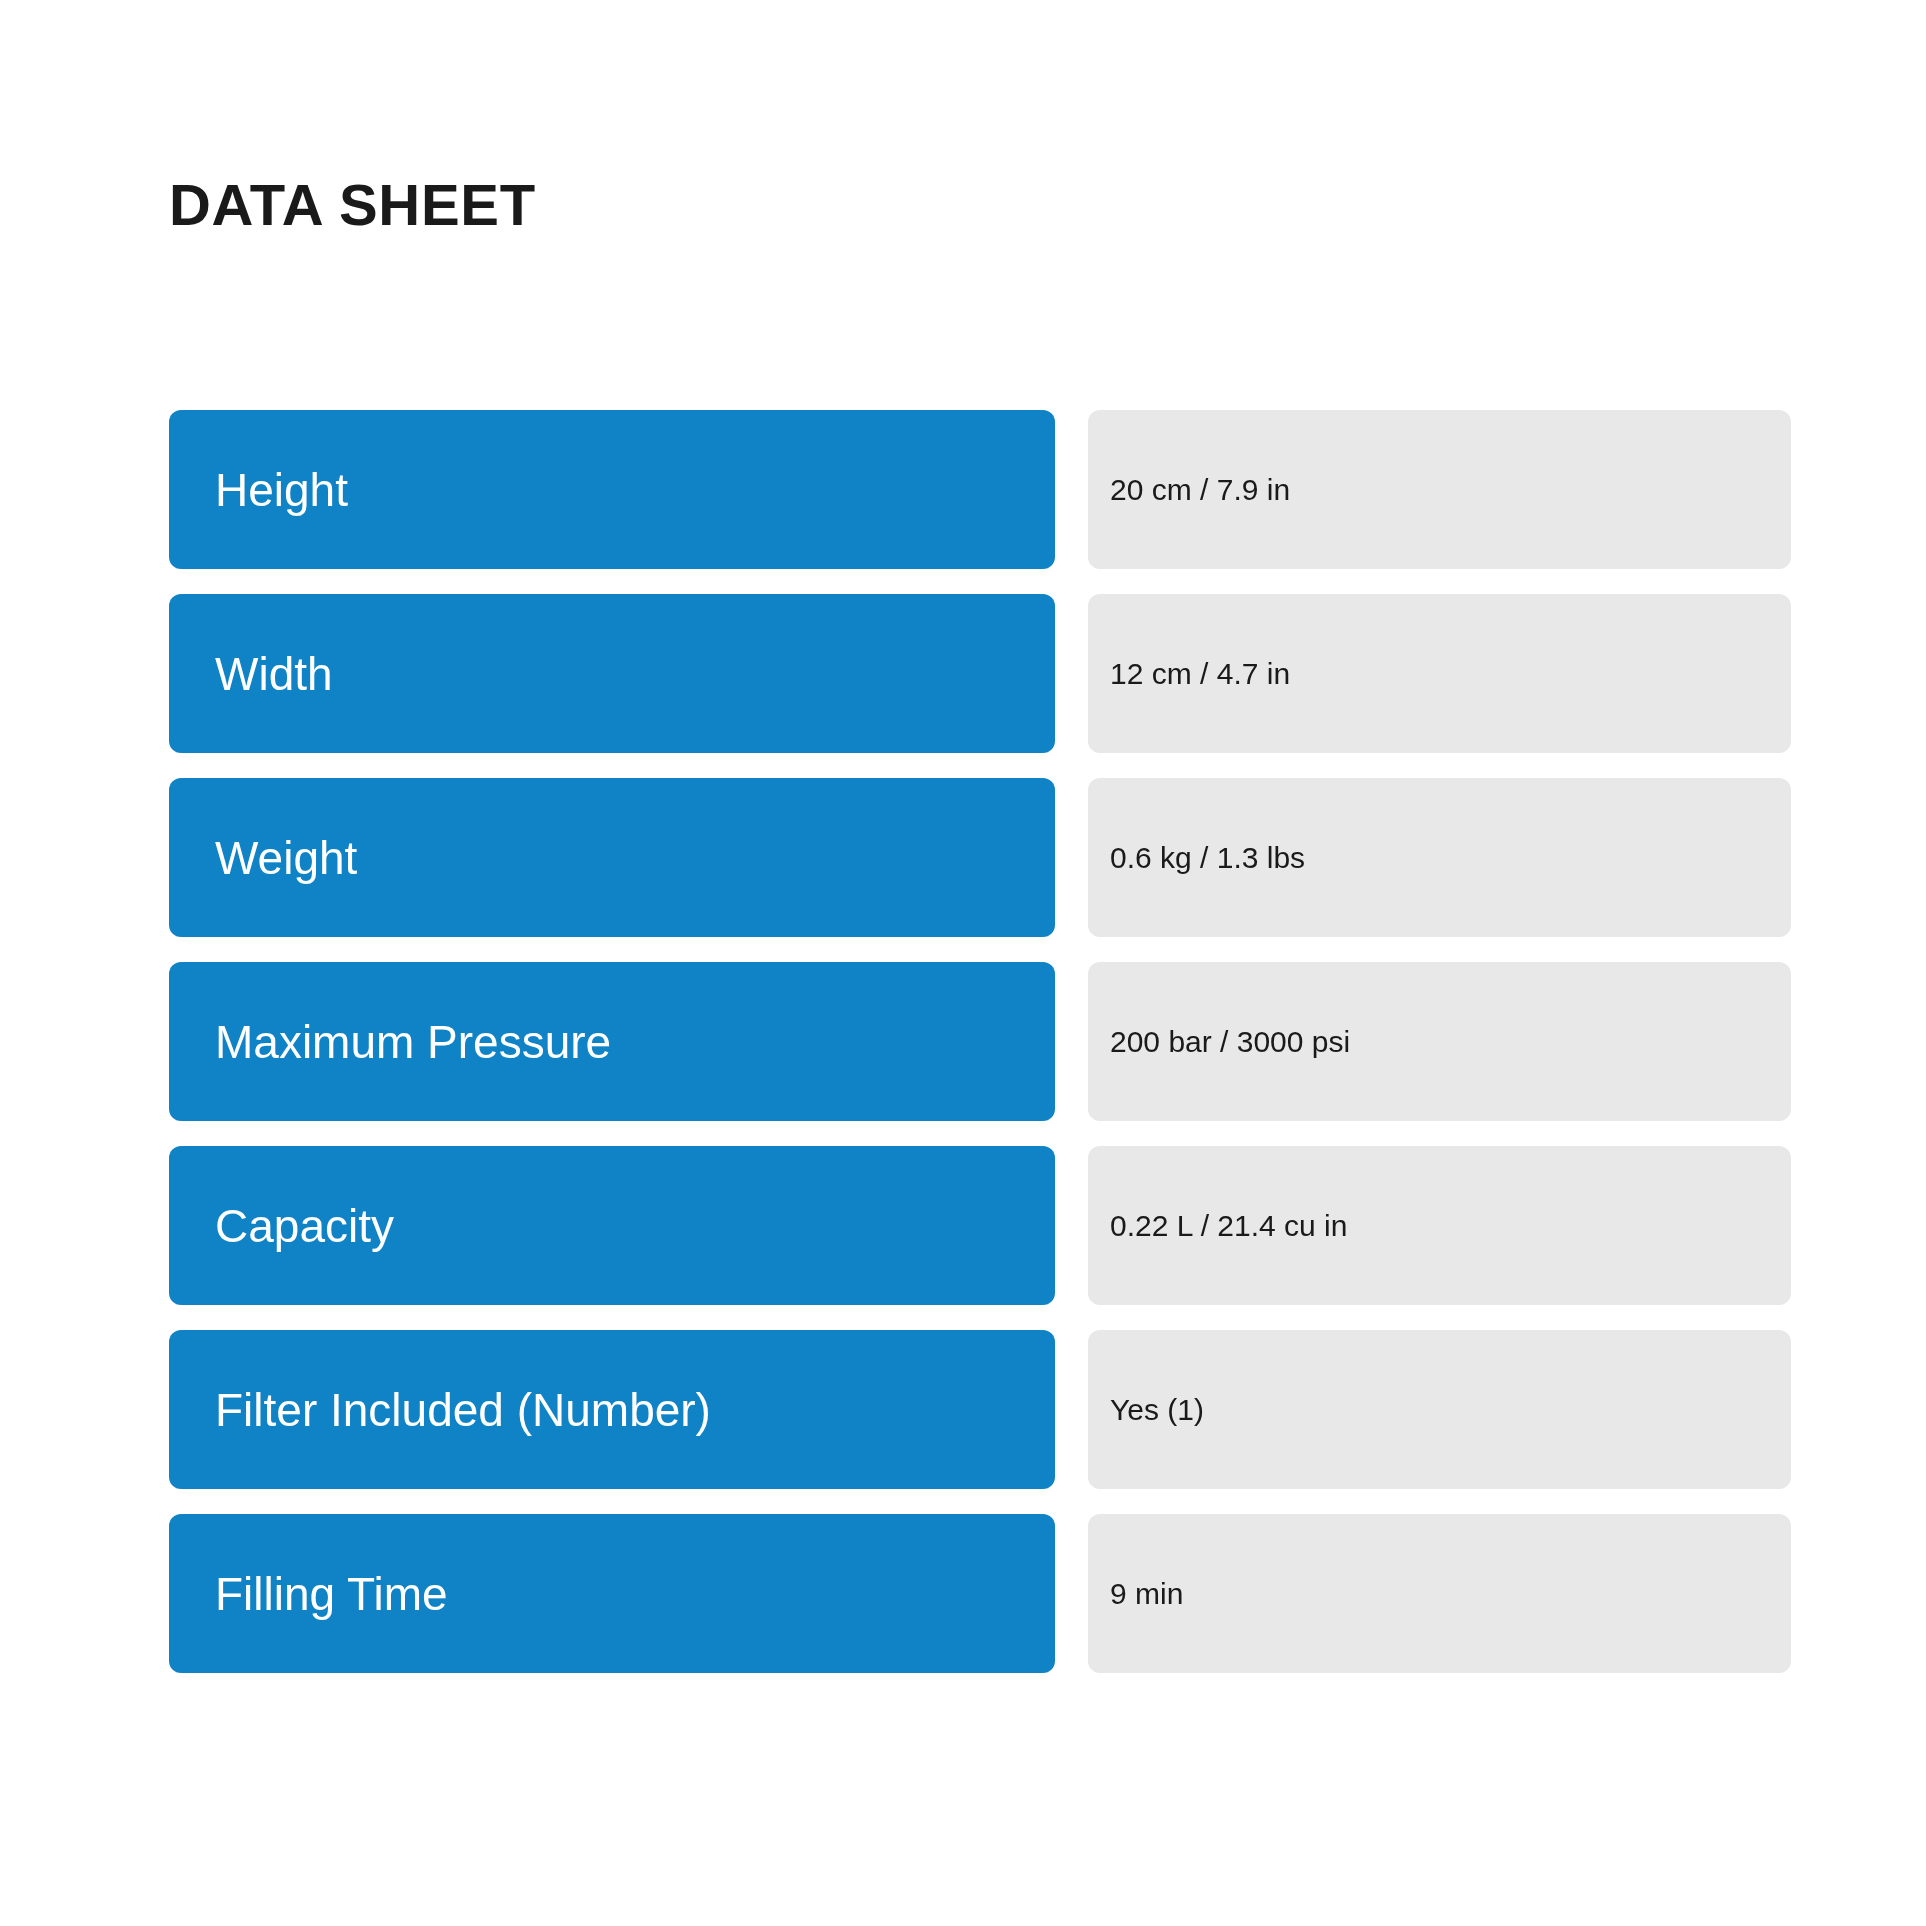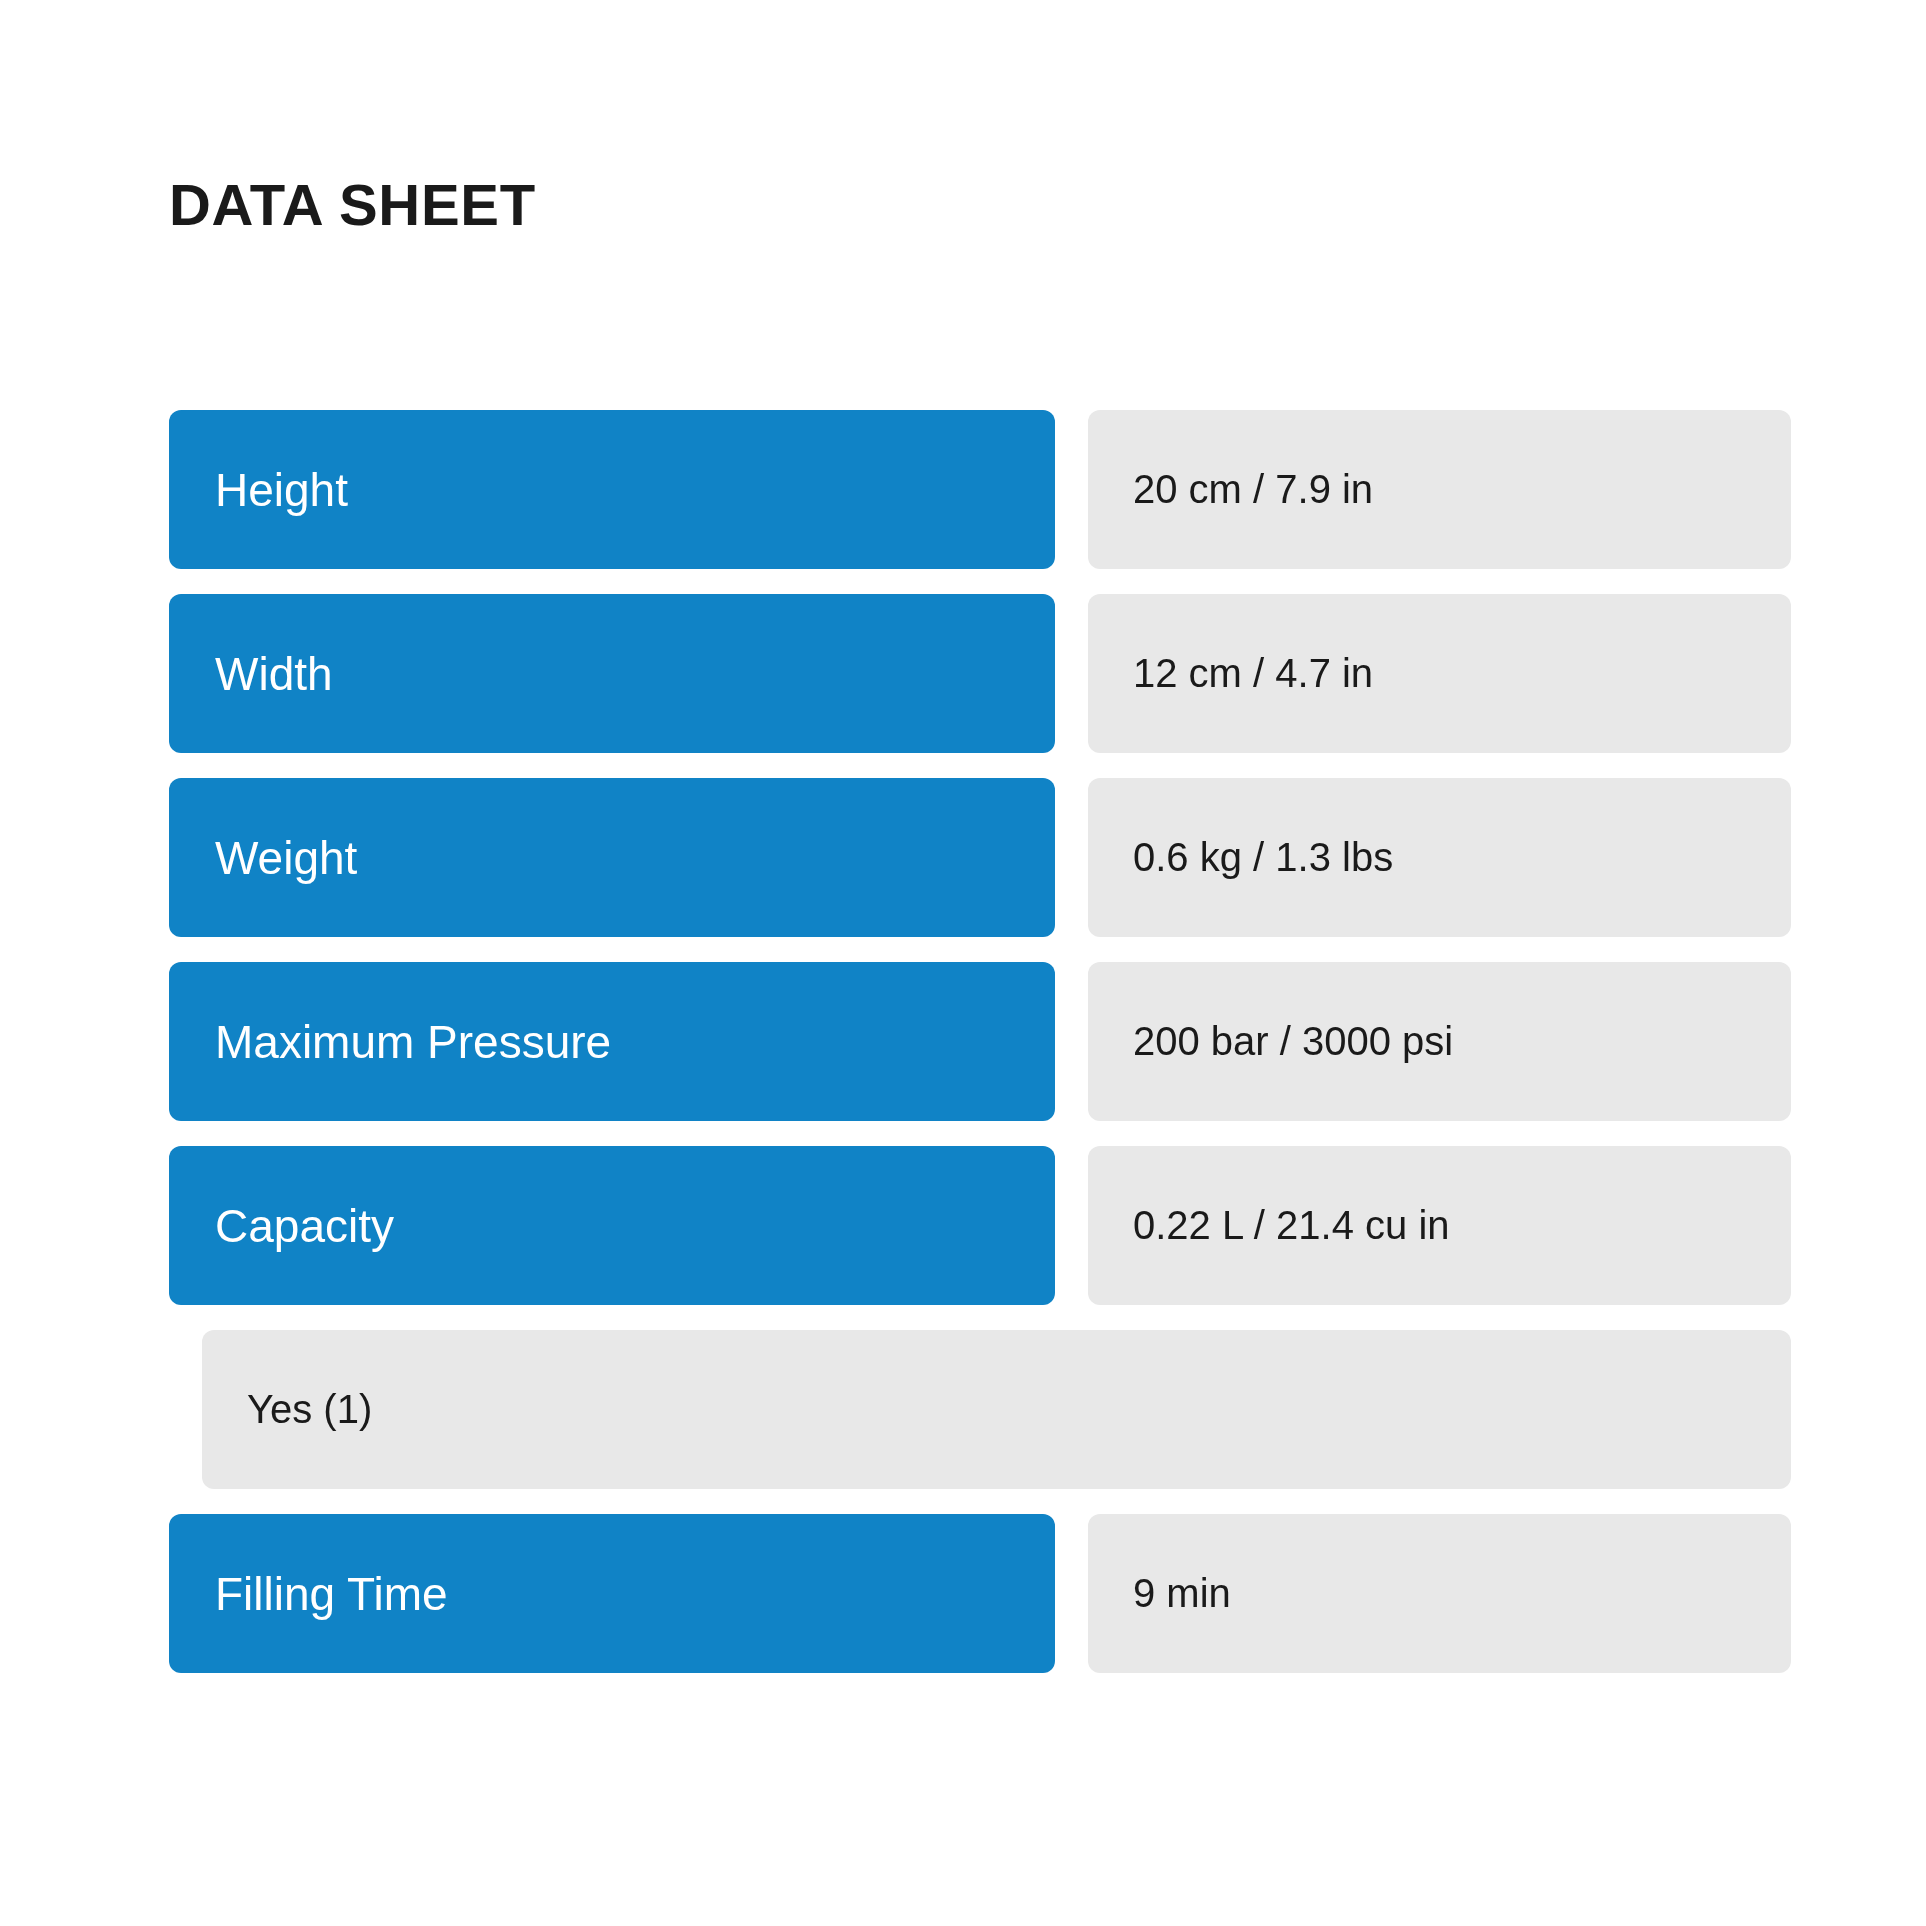--- a/index.html
+++ b/index.html
@@ -59,22 +59,22 @@
     font-weight: 400;
   }
   .spacer {
     width: 33px;
     flex: none;
   }
   .cell-value {
     flex: 1 1 auto;
     background: #e8e8e8;
     color: #1a1a1a;
-    padding-left: 45px;
-    font-size: 40px;
+    padding-left: 22px;
+    font-size: 30px;
     font-weight: 400;
   }
 </style>
 </head>
 <body>
 
 <div class="sheet">
 
   <div class="title">DATA SHEET</div>
 
@@ -104,20 +104,21 @@
       <div class="cell cell-value">200 bar / 3000 psi</div>
     </div>
 
     <div class="row">
       <div class="cell cell-label">Capacity</div>
       <div class="spacer"></div>
       <div class="cell cell-value">0.22 L / 21.4 cu in</div>
     </div>
 
     <div class="row">
+      <div class="cell cell-label">Filter Included (Number)</div>
       <div class="spacer"></div>
       <div class="cell cell-value">Yes (1)</div>
     </div>
 
     <div class="row">
       <div class="cell cell-label">Filling Time</div>
       <div class="spacer"></div>
       <div class="cell cell-value">9 min</div>
     </div>
 

